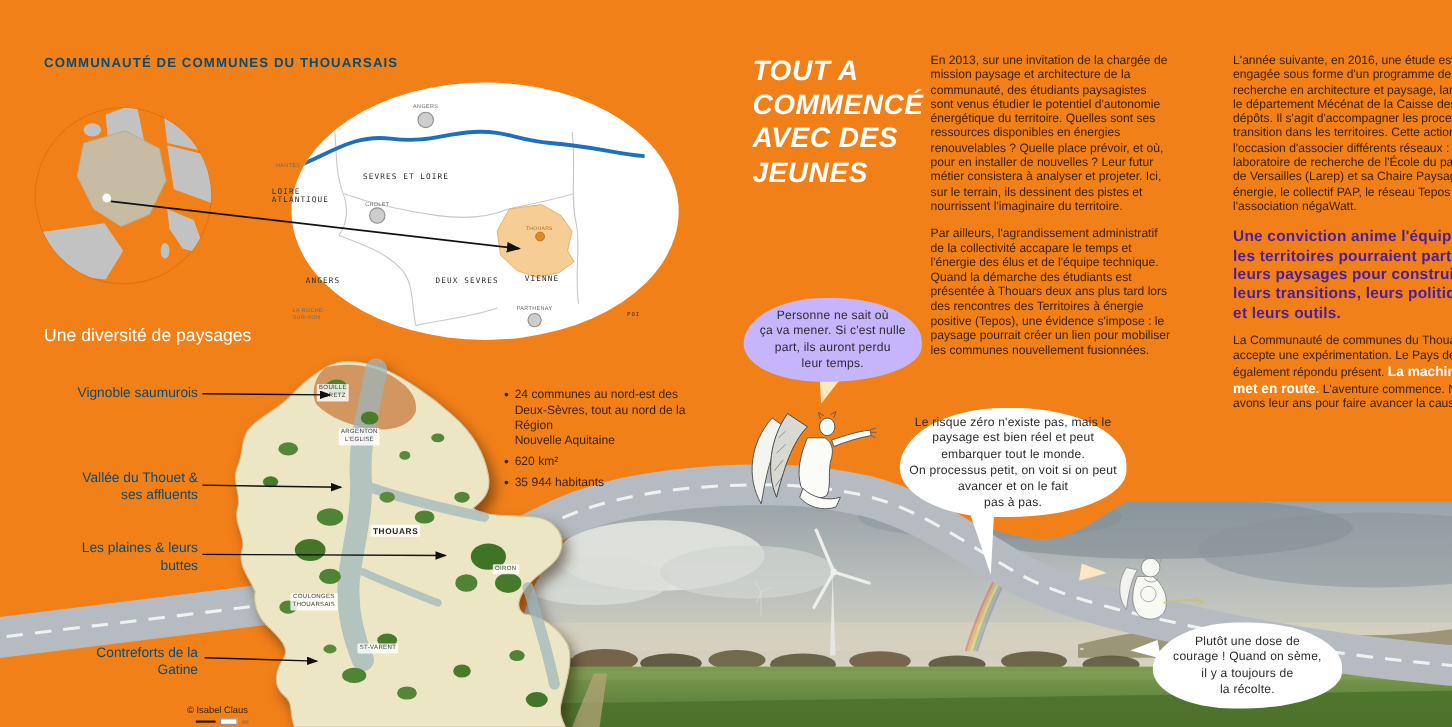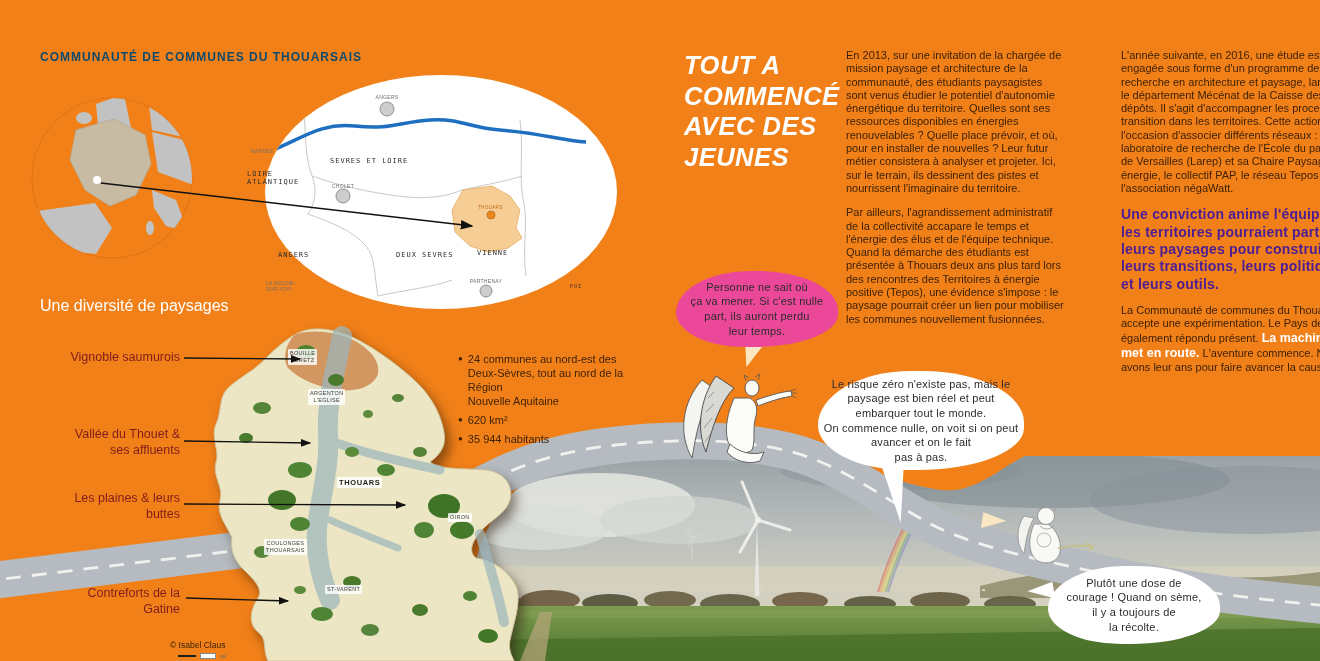--- a/index.html
+++ b/index.html
@@ -9,21 +9,21 @@
   svg.layer{position:absolute;left:0;top:0;pointer-events:none;}
   .pre{white-space:pre-line;}
 
   
   .title{left:40px;top:50px;font-size:12px;font-weight:700;letter-spacing:1px;
          color:#0c4a6e;z-index:4;}
   .caption{left:40px;top:297px;font-size:16px;color:#FFFFFF;z-index:4;}
 
   
   .ll{left:58px;width:122px;text-align:right;font-size:12.5px;line-height:1.25;
-      color:#7f1d1d;z-index:4;}
+      color:#0c4a6e;z-index:4;}
 
   
   .facts{left:458px;top:352px;width:200px;z-index:4;color:#3F2206;font-size:11px;line-height:1.28;}
   .fact{display:flex;gap:5px;margin-bottom:5px;}
   .fact .dot{font-size:8px;line-height:14px;}
 
   
   .heading{left:684px;top:50px;font-size:25.5px;font-weight:700;font-style:italic;
            line-height:1.2;letter-spacing:.5px;color:#fff;z-index:4;}
   .col{z-index:4;font-size:11px;line-height:1.21;color:#3D2104;}
@@ -47,21 +47,21 @@
   .dept{z-index:4;font-family:"DejaVu Sans Mono",monospace;font-size:7px;letter-spacing:1px;
         color:#2e2e2e;line-height:1.2;}
   .city{z-index:4;font-size:5px;color:#6d6d6d;letter-spacing:.3px;line-height:1.1;text-align:center;}
   .tlabel{z-index:4;font-size:4.6px;color:#c06a14;letter-spacing:.3px;}
 
   
   .bubble{z-index:6;display:flex;align-items:center;justify-content:center;text-align:center;
           font-size:11px;line-height:1.32;color:#2b2b2b;letter-spacing:.2px;
           border-radius:48% 52% 55% 45% / 58% 55% 45% 48%;}
   .bubble p{margin:0;}
-  .cream{background:#ec4899;}
+  .cream{background:#c4b5fd;}
   .white{background:#FFFFFF;}
   .tail{position:absolute;z-index:5;width:0;height:0;}
   .b1{left:676px;top:271px;width:162px;height:76px;}
   .t1{left:742px;top:338px;border-left:7px solid transparent;border-right:16px solid transparent;
       border-top:30px solid #FBE7C2;transform:rotate(10deg);}
   .b2{left:818px;top:371px;width:206px;height:99px;}
   .t2{left:888px;top:460px;border-left:5px solid transparent;border-right:19px solid transparent;
       border-top:62px solid #ffffff;transform:rotate(-14deg);}
   .b3{left:903px;top:496px;width:90px;height:50px;}
   .t3{left:982px;top:514px;border-top:5px solid transparent;border-bottom:11px solid transparent;
@@ -372,21 +372,21 @@
 ça va mener. Si c'est nulle
 part, ils auront perdu
 leur temps.</p>
     </div>
 
   <div class="abs tail t2"></div>
   <div class="abs bubble white b2">
       <p class="pre">Le risque zéro n'existe pas, mais le
 paysage est bien réel et peut
 embarquer tout le monde.
-On commence nulle, on voit si on peut
+On processus petit, on voit si on peut
 avancer et on le fait
 pas à pas.</p>
     </div>
 
   <div class="abs tail t3"></div>
 
   <div class="abs tail t4"></div>
   <div class="abs bubble white b4">
       <p class="pre">Plutôt une dose de
 courage ! Quand on sème,

